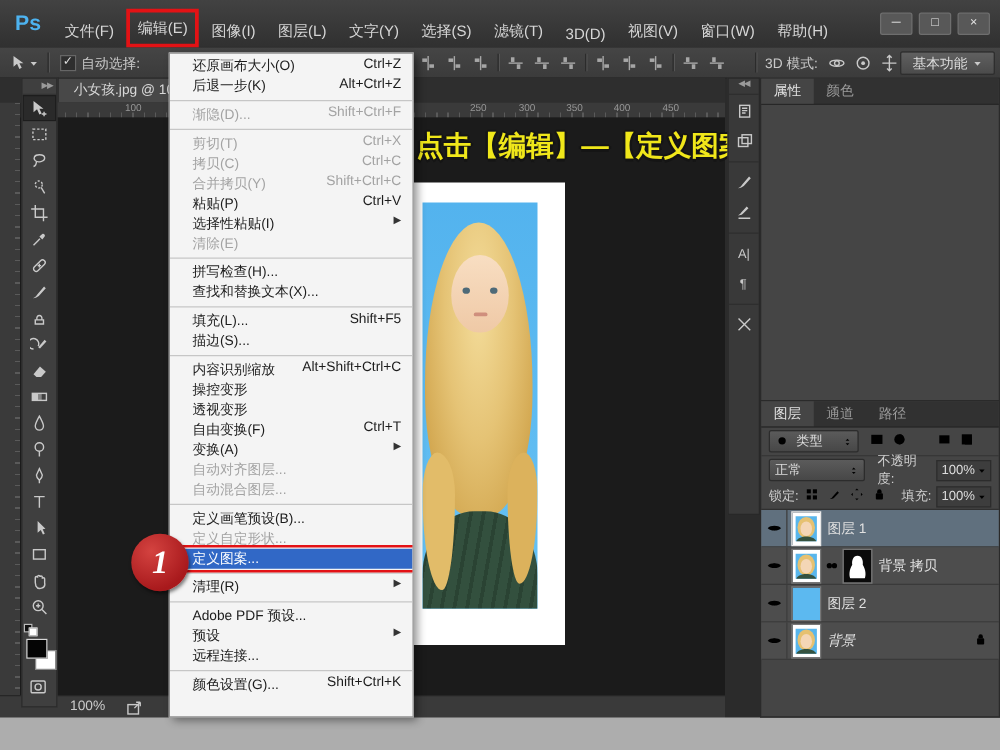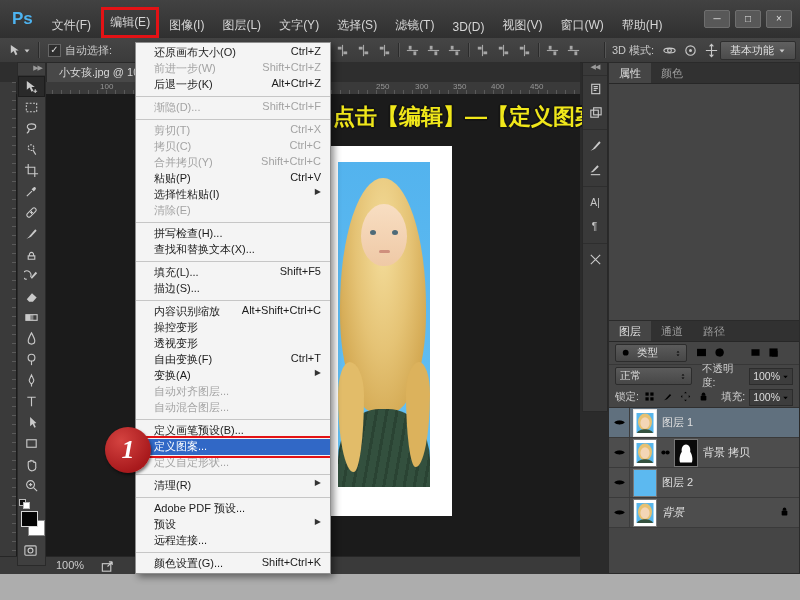--- a/index.html
+++ b/index.html
@@ -670,24 +670,20 @@
           </div>
         </div>
     </div>
   </div>
 
   <div class="edit-menu" id="edit-menu">
       <div class="mi">
         <span class="lbl">还原画布大小(O)</span>
         <span class="sc">Ctrl+Z</span>
       </div>
-      <div class="mi disabled">
-        <span class="lbl">前进一步(W)</span>
-        <span class="sc">Shift+Ctrl+Z</span>
-      </div>
       <div class="mi">
         <span class="lbl">后退一步(K)</span>
         <span class="sc">Alt+Ctrl+Z</span>
       </div>
       <div class="msep"></div>
       <div class="mi disabled">
         <span class="lbl">渐隐(D)...</span>
         <span class="sc">Shift+Ctrl+F</span>
       </div>
       <div class="msep"></div>
@@ -751,26 +747,26 @@
       <div class="mi disabled">
         <span class="lbl">自动对齐图层...</span>
       </div>
       <div class="mi disabled">
         <span class="lbl">自动混合图层...</span>
       </div>
       <div class="msep"></div>
       <div class="mi">
         <span class="lbl">定义画笔预设(B)...</span>
       </div>
+      <div class="mi disabled">
+        <span class="lbl">定义自定形状...</span>
+      </div>
       <div class="mi highlighted">
         <span class="lbl">定义图案...</span>
       </div>
-      <div class="mi disabled">
-        <span class="lbl">定义自定形状...</span>
-      </div>
       <div class="msep"></div>
       <div class="mi">
         <span class="lbl">清理(R)</span>
         <span class="sub">▶</span>
       </div>
       <div class="msep"></div>
       <div class="mi">
         <span class="lbl">Adobe PDF 预设...</span>
       </div>
       <div class="mi">

